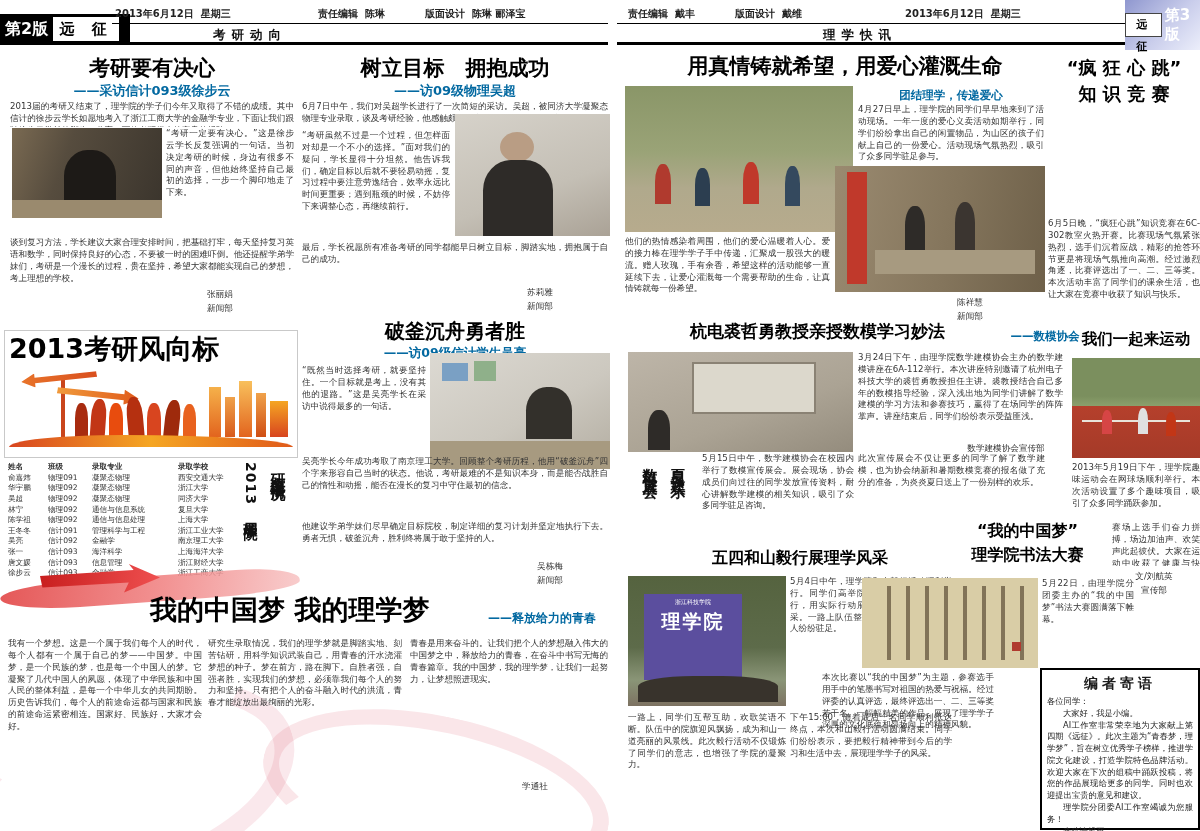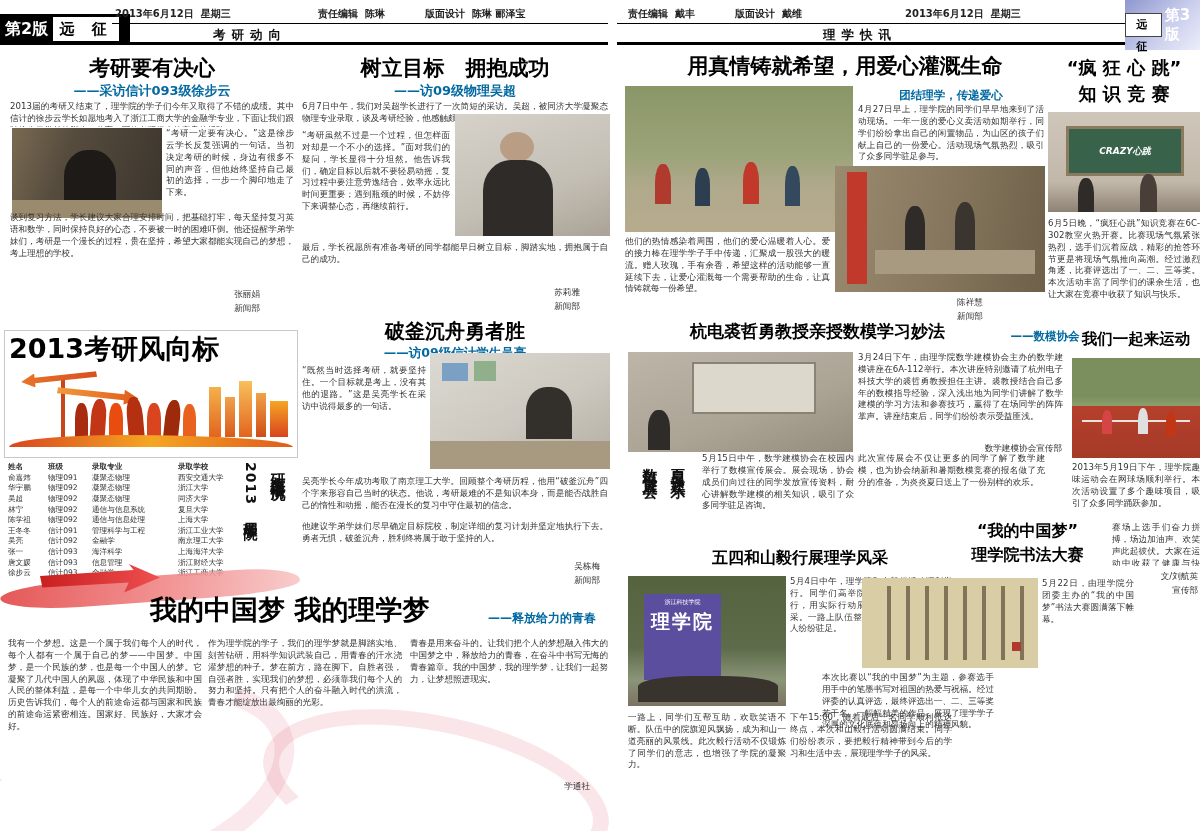--- a/index.html
+++ b/index.html
@@ -5,21 +5,21 @@
   html,body{margin:0;padding:0;background:#ffffff;}
   #canvas{position:relative;width:1200px;height:831px;background:#fff;overflow:hidden;
           font-family:"DejaVu Sans","Liberation Sans",sans-serif;color:#1c1c1c;}
   .abs{position:absolute;}
   .rule{background:#000;}
   .meta{font-size:10px;font-weight:bold;color:#222;white-space:nowrap;}
   .section-label{font-size:12.5px;font-weight:bold;letter-spacing:6px;text-align:center;color:#111;}
   .headline{font-weight:bold;color:#000;text-align:center;line-height:1.15;}
   .byline{font-weight:bold;color:#0369a1;text-align:center;}
   .body-text{font-size:8.6px;line-height:1.38;text-align:justify;color:#333;overflow:hidden;}
-  .sig{font-size:8.6px;color:#333;text-align:right;line-height:1.6;}
+  .sig{font-size:8.6px;color:#333;text-align:center;line-height:1.6;}
   .photo{overflow:hidden;}
   .vtext{writing-mode:vertical-rl;text-orientation:mixed;font-weight:bold;color:#111;}
   .masthead-black{background:#000;display:flex;align-items:center;}
   .masthead-word{background:#fff;color:#000;font-weight:bold;text-align:center;}
   
   .adm{font-size:7.6px;color:#333;}
   .t-row{display:flex;height:10.6px;align-items:center;}
   .t-cell{display:inline-block;white-space:nowrap;overflow:hidden;}
   .c0{width:40px;} .c1{width:44px;} .c2{width:86px;} .c3{width:62px;}
   .t-head span{font-weight:bold;}
@@ -69,21 +69,21 @@
   </div>
 
   <div class="abs headline" style="left:8px;top:56px;width:288px;font-size:21px;">考研要有决心</div>
   <div class="abs byline" style="left:8px;top:82px;width:288px;font-size:13px;">——采访信计093级徐步云</div>
   <div class="abs body-text" style="left:10px;top:101px;width:284px;height:26px;">2013届的考研又结束了，理学院的学子们今年又取得了不错的成绩。其中信计的徐步云学长如愿地考入了浙江工商大学的金融学专业，下面让我们跟随徐步云学长的脚步，分享一下他考研得来的宝贵的经验。</div>
   <div class="abs photo" style="left:12px;top:128px;width:150px;height:90px;background:linear-gradient(110deg,#7a6a52 0%,#564c3e 35%,#3a342c 100%);">
     <div class="abs deco" style="left:52px;top:22px;width:52px;height:58px;background:#1d1a17;border-radius:45% 45% 8% 8%;"></div>
     <div class="abs deco" style="left:0;top:72px;width:150px;height:18px;background:#9a8a6e;"></div>
   </div>
   <div class="abs body-text" style="left:166px;top:128px;width:128px;height:90px;">“考研一定要有决心。”这是徐步云学长反复强调的一句话。当初决定考研的时候，身边有很多不同的声音，但他始终坚持自己最初的选择，一步一个脚印地走了下来。</div>
-  <div class="abs body-text" style="left:10px;top:212px;width:284px;height:64px;">谈到复习方法，学长建议大家合理安排时间，把基础打牢，每天坚持复习英语和数学，同时保持良好的心态，不要被一时的困难吓倒。他还提醒学弟学妹们，考研是一个漫长的过程，贵在坚持，希望大家都能实现自己的梦想，考上理想的学校。</div>
+  <div class="abs body-text" style="left:10px;top:237px;width:284px;height:64px;">谈到复习方法，学长建议大家合理安排时间，把基础打牢，每天坚持复习英语和数学，同时保持良好的心态，不要被一时的困难吓倒。他还提醒学弟学妹们，考研是一个漫长的过程，贵在坚持，希望大家都能实现自己的梦想，考上理想的学校。</div>
   <div class="abs sig" style="left:180px;top:288px;width:80px;">
     <div>张丽娟</div>
     <div>新闻部</div>
   </div>
 
   <div class="abs headline" style="left:300px;top:56px;width:310px;font-size:21px;">树立目标　拥抱成功</div>
   <div class="abs byline" style="left:300px;top:82px;width:310px;font-size:13px;">——访09级物理吴超</div>
   <div class="abs body-text" style="left:302px;top:101px;width:306px;height:27px;">6月7日中午，我们对吴超学长进行了一次简短的采访。吴超，被同济大学凝聚态物理专业录取，谈及考研经验，他感触颇多，言语中满是对未来的憧憬。</div>
   <div class="abs photo" style="left:455px;top:114px;width:155px;height:122px;background:linear-gradient(160deg,#d6d2ca 0%,#c4bfb5 60%,#aaa296 100%);">
     <div class="abs deco" style="left:45px;top:18px;width:34px;height:30px;background:#b99d84;border-radius:50%;"></div>
@@ -98,21 +98,21 @@
 
   <div class="abs headline" style="left:300px;top:320px;width:310px;font-size:20px;">破釜沉舟勇者胜</div>
   <div class="abs byline" style="left:300px;top:345px;width:310px;font-size:12.5px;">——访09级信计学生吴亮</div>
   <div class="abs body-text" style="left:302px;top:365px;width:124px;height:104px;">“既然当时选择考研，就要坚持住。一个目标就是考上，没有其他的退路。”这是吴亮学长在采访中说得最多的一句话。</div>
   <div class="abs photo" style="left:430px;top:353px;width:180px;height:116px;background:linear-gradient(150deg,#dcd9d2 0%,#ccc8bf 55%,#b3ada1 100%);">
     <div class="abs deco" style="left:12px;top:10px;width:26px;height:18px;background:#7aa0c4;"></div>
     <div class="abs deco" style="left:44px;top:8px;width:22px;height:20px;background:#8fb08a;"></div>
     <div class="abs deco" style="left:96px;top:34px;width:46px;height:52px;background:#33302b;border-radius:45% 45% 0 0;"></div>
     <div class="abs deco" style="left:0;top:88px;width:180px;height:28px;background:#a79a80;"></div>
   </div>
-  <div class="abs body-text" style="left:302px;top:476px;width:306px;height:48px;">吴亮学长今年成功考取了南京理工大学。回顾整个考研历程，他用“破釜沉舟”四个字来形容自己当时的状态。他说，考研最难的不是知识本身，而是能否战胜自己的惰性和动摇，能否在漫长的复习中守住最初的信念。</div>
+  <div class="abs body-text" style="left:302px;top:456px;width:306px;height:48px;">吴亮学长今年成功考取了南京理工大学。回顾整个考研历程，他用“破釜沉舟”四个字来形容自己当时的状态。他说，考研最难的不是知识本身，而是能否战胜自己的惰性和动摇，能否在漫长的复习中守住最初的信念。</div>
   <div class="abs body-text" style="left:302px;top:521px;width:306px;height:36px;">他建议学弟学妹们尽早确定目标院校，制定详细的复习计划并坚定地执行下去。勇者无惧，破釜沉舟，胜利终将属于敢于坚持的人。</div>
   <div class="abs sig" style="left:500px;top:560px;width:100px;">
     <div>吴栋梅</div>
     <div>新闻部</div>
   </div>
 
   <div class="abs" style="left:4px;top:330px;width:292px;height:126px;border:1px solid #c9c9c9;background:#fff;">
     <div class="abs" style="left:4px;top:0;width:284px;font-size:27px;font-weight:bold;color:#000;white-space:nowrap;">2013考研风向标</div>
 
     <div class="abs deco" style="left:56px;top:44px;width:4px;height:62px;background:#c9451c;"></div>
@@ -207,21 +207,21 @@
   <div class="abs vtext" style="left:242px;top:462px;height:124px;font-size:14px;letter-spacing:1px;">2013 届理学院</div>
 
   <div class="abs deco" style="left:0px;top:576px;width:300px;height:26px;background:linear-gradient(100deg,#e03a3a,#f08080 55%,#f7c4c4);border-radius:50% 40% 60% 50%/90% 100% 80% 100%;opacity:.85;transform:rotate(-4deg);"></div>
   <div class="abs deco" style="left:40px;top:564px;width:120px;height:30px;background:linear-gradient(95deg,#c81e1e,#ef5050);clip-path:polygon(0 40%,78% 20%,74% 0,100% 45%,70% 95%,74% 62%,2% 78%);"></div>
   <div class="abs deco" style="left:-40px;top:690px;width:300px;height:150px;border:20px solid rgba(225,110,135,.16);border-radius:50%;border-top-color:transparent;transform:rotate(-18deg);"></div>
   <div class="abs deco" style="left:260px;top:716px;width:320px;height:120px;border:16px solid rgba(220,90,110,.15);border-radius:50%;border-bottom-color:transparent;transform:rotate(12deg);"></div>
 
   <div class="abs headline" style="left:150px;top:594px;width:340px;font-size:27px;white-space:nowrap;text-align:left;">我的中国梦 我的理学梦</div>
   <div class="abs byline" style="left:488px;top:610px;width:122px;font-size:12px;text-align:left;">——释放给力的青春</div>
   <div class="abs body-text" style="left:8px;top:638px;width:194px;height:186px;">我有一个梦想。这是一个属于我们每个人的时代，每个人都有一个属于自己的梦——中国梦。中国梦，是一个民族的梦，也是每一个中国人的梦。它凝聚了几代中国人的夙愿，体现了中华民族和中国人民的整体利益，是每一个中华儿女的共同期盼。历史告诉我们，每个人的前途命运都与国家和民族的前途命运紧密相连。国家好、民族好，大家才会好。</div>
-  <div class="abs body-text" style="left:208px;top:638px;width:194px;height:186px;">作为理学院的学子，我们的理学梦就是脚踏实地、刻苦钻研，用科学知识武装自己，用青春的汗水浇灌梦想的种子。梦在前方，路在脚下。自胜者强，自强者胜，实现我们的梦想，必须靠我们每个人的努力和坚持。只有把个人的奋斗融入时代的洪流，青春才能绽放出最绚丽的光彩。</div>
+  <div class="abs body-text" style="left:208px;top:638px;width:194px;height:186px;">研究生录取情况，我们的理学梦就是脚踏实地、刻苦钻研，用科学知识武装自己，用青春的汗水浇灌梦想的种子。梦在前方，路在脚下。自胜者强，自强者胜，实现我们的梦想，必须靠我们每个人的努力和坚持。只有把个人的奋斗融入时代的洪流，青春才能绽放出最绚丽的光彩。</div>
   <div class="abs body-text" style="left:410px;top:638px;width:198px;height:138px;">青春是用来奋斗的。让我们把个人的梦想融入伟大的中国梦之中，释放给力的青春，在奋斗中书写无悔的青春篇章。我的中国梦，我的理学梦，让我们一起努力，让梦想照进现实。</div>
   <div class="abs sig" style="left:480px;top:780px;width:110px;">
     <div>学通社</div>
   </div>
 
   <div class="abs headline" style="left:640px;top:54px;width:410px;font-size:21px;">用真情铸就希望，用爱心灌溉生命</div>
   <div class="abs photo" style="left:625px;top:86px;width:228px;height:146px;background:linear-gradient(180deg,#8a9668 0%,#9aa377 45%,#b0a98c 70%,#b7ab8d 100%);">
     <div class="abs deco" style="left:30px;top:78px;width:16px;height:40px;background:#b03a2e;border-radius:45% 45% 0 0;"></div>
     <div class="abs deco" style="left:70px;top:82px;width:15px;height:38px;background:#2c3e50;border-radius:45% 45% 0 0;"></div>
     <div class="abs deco" style="left:118px;top:76px;width:16px;height:42px;background:#c0392b;border-radius:45% 45% 0 0;"></div>
@@ -236,48 +236,41 @@
     <div class="abs deco" style="left:120px;top:36px;width:20px;height:48px;background:#3b3530;border-radius:45% 45% 0 0;"></div>
   </div>
   <div class="abs body-text" style="left:625px;top:236px;width:205px;height:86px;">他们的热情感染着周围，他们的爱心温暖着人心。爱的接力棒在理学学子手中传递，汇聚成一股强大的暖流。赠人玫瑰，手有余香，希望这样的活动能够一直延续下去，让爱心灌溉每一个需要帮助的生命，让真情铸就每一份希望。</div>
   <div class="abs sig" style="left:920px;top:296px;width:100px;text-align:center;">
     <div>陈祥慧</div>
     <div>新闻部</div>
   </div>
 
   <div class="abs headline" style="left:1048px;top:58px;width:152px;font-size:18px;">“疯 狂 心 跳”</div>
   <div class="abs headline" style="left:1048px;top:84px;width:152px;font-size:18px;">知 识 竞 赛</div>
-  <div class="abs photo" style="left:1048px;top:112px;width:152px;height:100px;background:linear-gradient(180deg,#cfc6ba 0%,#c2b8aa 70%,#8d8274 100%);">
-    <div class="abs" style="left:18px;top:14px;width:112px;height:44px;background:#39624a;border:3px solid #8a7a5f;display:flex;align-items:center;justify-content:center;">
-      <span style="color:#fff;font-size:9px;font-style:italic;font-weight:bold;">CRAZY心跳</span>
-    </div>
-    <div class="abs deco" style="left:30px;top:66px;width:16px;height:34px;background:#2e2b28;border-radius:45% 45% 0 0;"></div>
-    <div class="abs deco" style="left:92px;top:62px;width:17px;height:38px;background:#4a3f38;border-radius:45% 45% 0 0;"></div>
-  </div>
   <div class="abs body-text" style="left:1048px;top:218px;width:152px;height:110px;">6月5日晚，“疯狂心跳”知识竞赛在6C-302教室火热开赛。比赛现场气氛紧张热烈，选手们沉着应战，精彩的抢答环节更是将现场气氛推向高潮。经过激烈角逐，比赛评选出了一、二、三等奖。本次活动丰富了同学们的课余生活，也让大家在竞赛中收获了知识与快乐。</div>
 
   <div class="abs headline" style="left:640px;top:322px;width:355px;font-size:17px;white-space:nowrap;">杭电裘哲勇教授亲授数模学习妙法</div>
   <div class="abs byline" style="left:995px;top:329px;width:100px;font-size:11.5px;text-align:center;">——数模协会</div>
   <div class="abs photo" style="left:628px;top:352px;width:225px;height:100px;background:linear-gradient(160deg,#bdb5a8 0%,#aba394 60%,#948c7d 100%);">
     <div class="abs deco" style="left:64px;top:10px;width:120px;height:48px;background:#dcd8cc;border:2px solid #8a8274;"></div>
     <div class="abs deco" style="left:20px;top:58px;width:22px;height:40px;background:#2e2b28;border-radius:45% 45% 0 0;"></div>
   </div>
   <div class="abs body-text" style="left:858px;top:352px;width:205px;height:88px;">3月24日下午，由理学院数学建模协会主办的数学建模讲座在6A-112举行。本次讲座特别邀请了杭州电子科技大学的裘哲勇教授担任主讲。裘教授结合自己多年的数模指导经验，深入浅出地为同学们讲解了数学建模的学习方法和参赛技巧，赢得了在场同学的阵阵掌声。讲座结束后，同学们纷纷表示受益匪浅。</div>
   <div class="abs sig" style="left:950px;top:442px;width:112px;">
     <div>数学建模协会宣传部</div>
   </div>
 
   <div class="abs vtext" style="left:640px;top:456px;height:112px;font-size:15px;letter-spacing:4px;">数模宣展会</div>
   <div class="abs vtext" style="left:668px;top:456px;height:112px;font-size:15px;letter-spacing:4px;">夏日送欢乐</div>
   <div class="abs body-text" style="left:702px;top:453px;width:152px;height:92px;">5月15日中午，数学建模协会在校园内举行了数模宣传展会。展会现场，协会成员们向过往的同学发放宣传资料，耐心讲解数学建模的相关知识，吸引了众多同学驻足咨询。</div>
   <div class="abs body-text" style="left:858px;top:453px;width:187px;height:64px;">此次宣传展会不仅让更多的同学了解了数学建模，也为协会纳新和暑期数模竞赛的报名做了充分的准备，为炎炎夏日送上了一份别样的欢乐。</div>
 
   <div class="abs headline" style="left:660px;top:549px;width:280px;font-size:16px;">五四和山毅行展理学风采</div>
   <div class="abs photo" style="left:628px;top:576px;width:158px;height:130px;background:linear-gradient(180deg,#55633f 0%,#5d6b4a 55%,#8a9577 80%,#7d7262 100%);">
-    <div class="abs" style="left:16px;top:18px;width:77px;height:86px;background:#5b4e9e;display:flex;flex-direction:column;align-items:center;">
+    <div class="abs" style="left:16px;top:18px;width:98px;height:86px;background:#5b4e9e;display:flex;flex-direction:column;align-items:center;">
       <span style="color:#fff;font-size:6px;margin-top:4px;">浙江科技学院</span>
       <span class="vtext" style="color:#fff;font-size:19px;letter-spacing:2px;margin-top:2px;writing-mode:horizontal-tb;font-weight:bold;">理学院</span>
     </div>
     <div class="abs deco" style="left:10px;top:100px;width:140px;height:26px;background:#38332c;border-radius:40% 40% 0 0;"></div>
   </div>
   <div class="abs body-text" style="left:790px;top:576px;width:162px;height:130px;">5月4日中午，理学院和山毅行活动顺利举行。同学们高举院旗，沿着和山一路前行，用实际行动展现理学学子的青春风采。一路上队伍整齐，口号嘹亮，引得路人纷纷驻足。</div>
   <div class="abs body-text" style="left:628px;top:712px;width:158px;height:114px;">一路上，同学们互帮互助，欢歌笑语不断。队伍中的院旗迎风飘扬，成为和山一道亮丽的风景线。此次毅行活动不仅锻炼了同学们的意志，也增强了学院的凝聚力。</div>
   <div class="abs body-text" style="left:790px;top:712px;width:162px;height:114px;">下午15:00，随着最后一名同学顺利抵达终点，本次和山毅行活动圆满结束。同学们纷纷表示，要把毅行精神带到今后的学习和生活中去，展现理学学子的风采。</div>
 
   <div class="abs headline" style="left:950px;top:522px;width:155px;font-size:16px;">“我的中国梦”</div>
@@ -296,14 +289,23 @@
     <div class="abs deco" style="left:66px;top:50px;width:10px;height:26px;background:#e0e0e0;border-radius:45% 45% 0 0;"></div>
     <div class="abs deco" style="left:94px;top:54px;width:10px;height:24px;background:#c23616;border-radius:45% 45% 0 0;"></div>
   </div>
   <div class="abs body-text" style="left:1072px;top:462px;width:128px;height:56px;">2013年5月19日下午，理学院趣味运动会在网球场顺利举行。本次活动设置了多个趣味项目，吸引了众多同学踊跃参加。</div>
   <div class="abs body-text" style="left:1112px;top:522px;width:88px;height:44px;">赛场上选手们奋力拼搏，场边加油声、欢笑声此起彼伏。大家在运动中收获了健康与快乐，也增进了彼此之间的友谊。</div>
   <div class="abs sig" style="left:1110px;top:570px;width:88px;">
     <div>文/刘航英</div>
     <div>宣传部</div>
   </div>
 
+  <div class="abs note-box" style="left:1040px;top:668px;width:160px;height:162px;">
+    <div class="nt">编者寄语</div>
+    <div class="nl">各位同学：</div>
+    <div class="nl" style="text-indent:16px;">大家好，我是小编。</div>
+    <div class="nl" style="text-indent:16px;">AI工作室非常荣幸地为大家献上第四期《远征》。此次主题为“青春梦，理学梦”，旨在树立优秀学子榜样，推进学院文化建设，打造学院特色品牌活动。欢迎大家在下次的组稿中踊跃投稿，将您的作品展现给更多的同学。同时也欢迎提出宝贵的意见和建议。</div>
+    <div class="nl" style="text-indent:16px;">理学院分团委AI工作室竭诚为您服务！</div>
+    <div class="nl" style="text-indent:16px;">来稿请投至</div>
+
+  </div>
 
 </div>
 
 </body></html>

